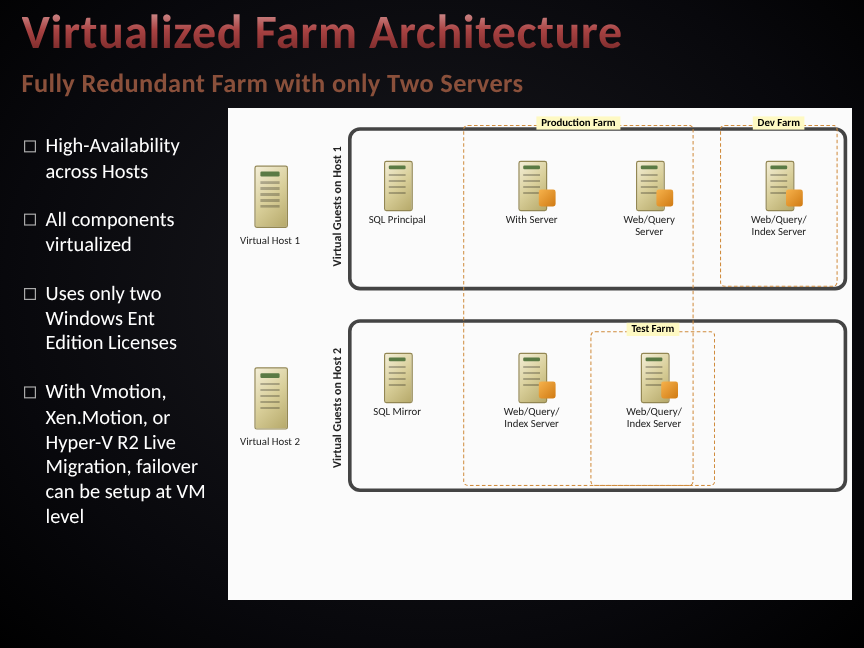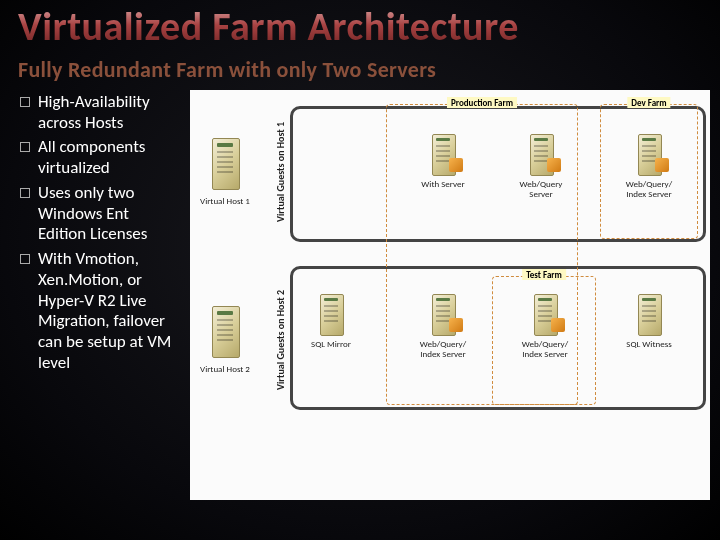--- a/index.html
+++ b/index.html
@@ -52,20 +52,21 @@
   }
   .bullets ul {
     list-style: none;
     padding: 0;
     margin: 0;
   }
   .bullets li {
     position: relative;
     padding-left: 18px;
     margin-bottom: 4px;
+    margin-top: 20px;
   }
   .bullets li::before {
     content: "";
     position: absolute;
     left: 0;
     top: 5px;
     width: 10px;
     height: 10px;
     border: 1.5px solid #aaa;
     box-sizing: border-box;
@@ -240,20 +241,26 @@
     <div class="farm farm-prod">
       <div class="farm-label">Production Farm</div>
     </div>
     <div class="farm farm-test">
       <div class="farm-label">Test Farm</div>
     </div>
     <div class="farm farm-dev">
       <div class="farm-label">Dev Farm</div>
     </div>
 
+    <div class="cell sql1">
+      <div class="server-icon small">
+          <div class="tower"></div>
+        </div>
+      <div class="lbl">SQL Principal</div>
+    </div>
     <div class="cell idx1">
       <div class="server-icon small">
           <div class="tower"></div>
           <div class="logo-badge" title="Office SharePoint Server 2007"></div>
         </div>
       <div class="lbl">With Server</div>
     </div>
     <div class="cell wq1">
       <div class="server-icon small">
           <div class="tower"></div>
@@ -281,22 +288,16 @@
           <div class="logo-badge" title="Office SharePoint Server 2007"></div>
         </div>
       <div class="lbl">Web/Query/ Index Server</div>
     </div>
     <div class="cell test1">
       <div class="server-icon small">
           <div class="tower"></div>
           <div class="logo-badge" title="Office SharePoint Server 2007"></div>
         </div>
       <div class="lbl">Web/Query/ Index Server</div>
-    </div>
-    <div class="cell sqlw">
-      <div class="server-icon small">
-          <div class="tower"></div>
-        </div>
-      <div class="lbl">SQL Witness</div>
     </div>
 
   </div>
 </div>
 
 </body></html>

